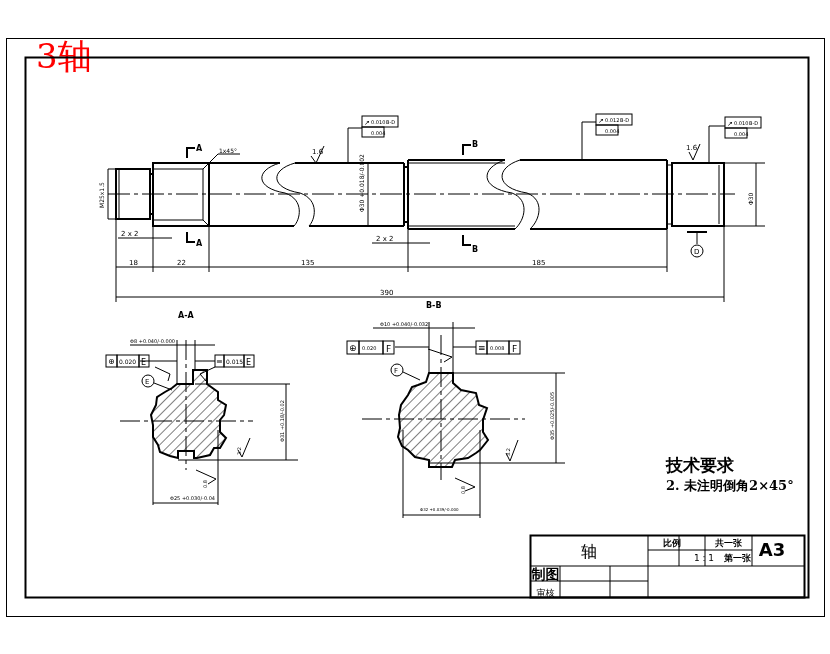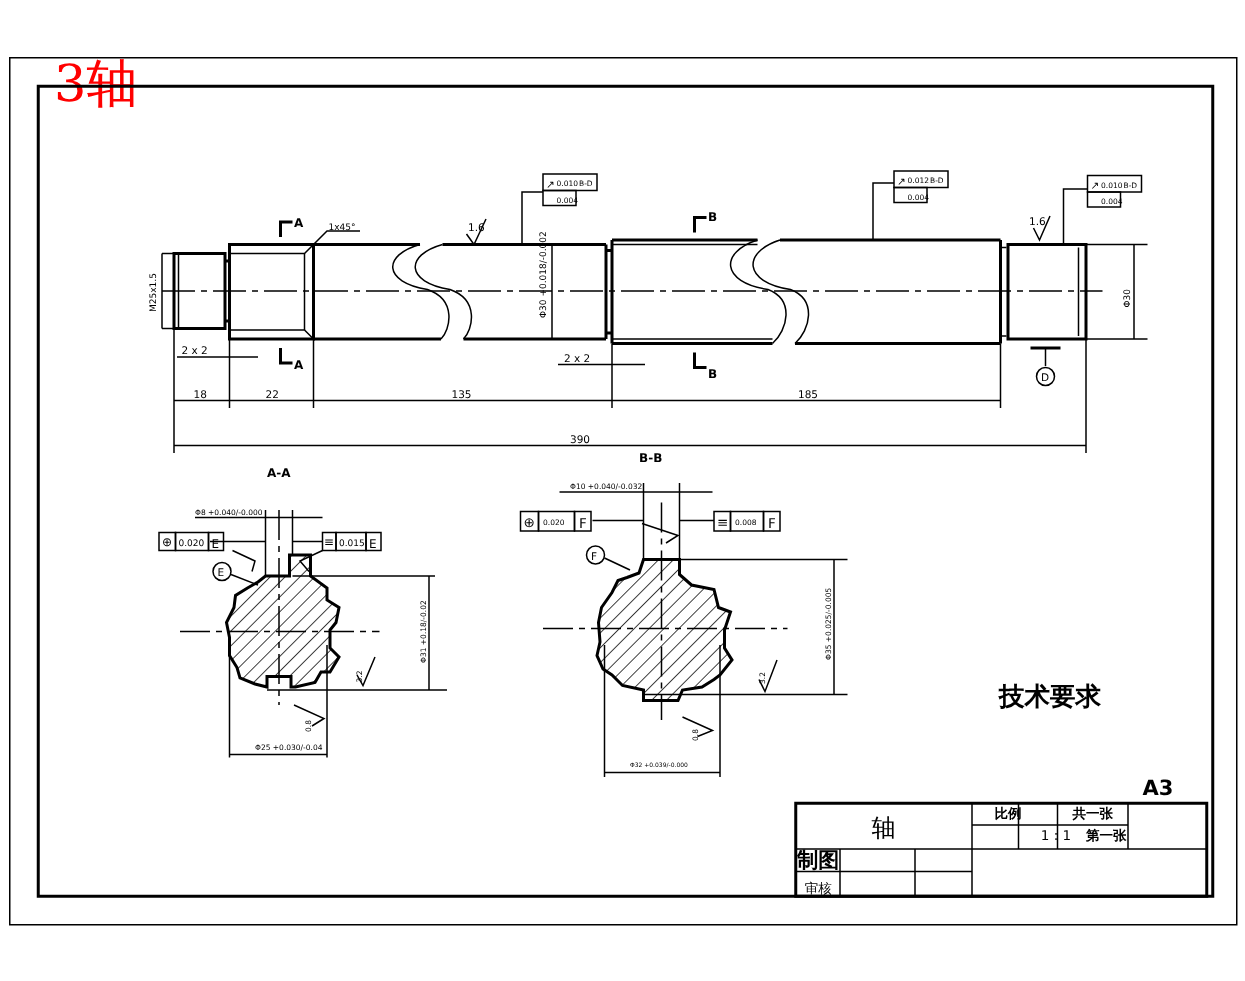--- a/index.html
+++ b/index.html
@@ -246,19 +246,20 @@
     <line x1="560" y1="566" x2="560" y2="597" stroke-width="1"></line>
     <line x1="610" y1="566" x2="610" y2="597" stroke-width="1"></line>
   </g>
 </svg>
 
 <div class="tb" style="left:530px;top:540px;width:118px;font-size:16px;line-height:24px;">轴</div>
 <div class="tb" style="left:650px;top:536px;width:44px;font-size:9px;font-weight:bold;line-height:14px;">比例</div>
 <div class="tb" style="left:650px;top:551px;width:28px;font-size:9px;line-height:14px;margin-left:40px;">1 : 1</div>
 <div class="tb" style="left:706px;top:536px;width:45px;font-size:9px;font-weight:bold;line-height:14px;">共一张</div>
 <div class="tb" style="left:706px;top:551px;width:63px;font-size:9px;font-weight:bold;line-height:14px;">第一张</div>
-<div class="tb" style="left:752px;top:516px;width:40px;font-size:14px;font-weight:bold;line-height:20px;">A3</div>
+<div class="tb" style="left:752px;top:540px;width:40px;font-size:18px;font-weight:bold;line-height:20px;">A3</div>
 <div class="tb" style="left:531px;top:567px;width:29px;font-size:14px;font-weight:bold;line-height:14px;">制图</div>
 <div class="tb" style="left:531px;top:586px;width:29px;font-size:9px;font-weight:normal;line-height:14px;">审核</div>
 
 <div class="tech">
   <div class="h">技术要求</div>
+  <div class="l">2. 未注明倒角2×45°</div>
 </div>
 
 </body></html>

